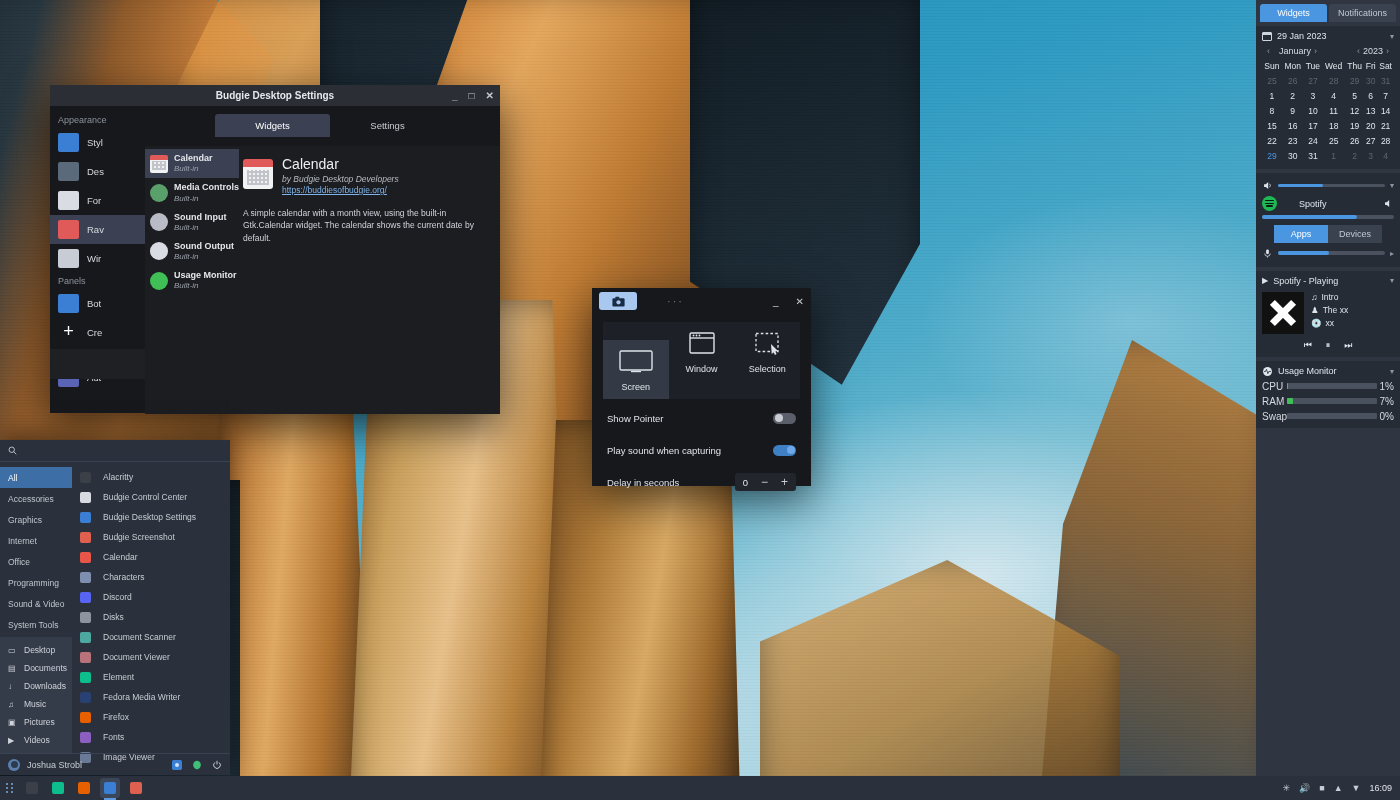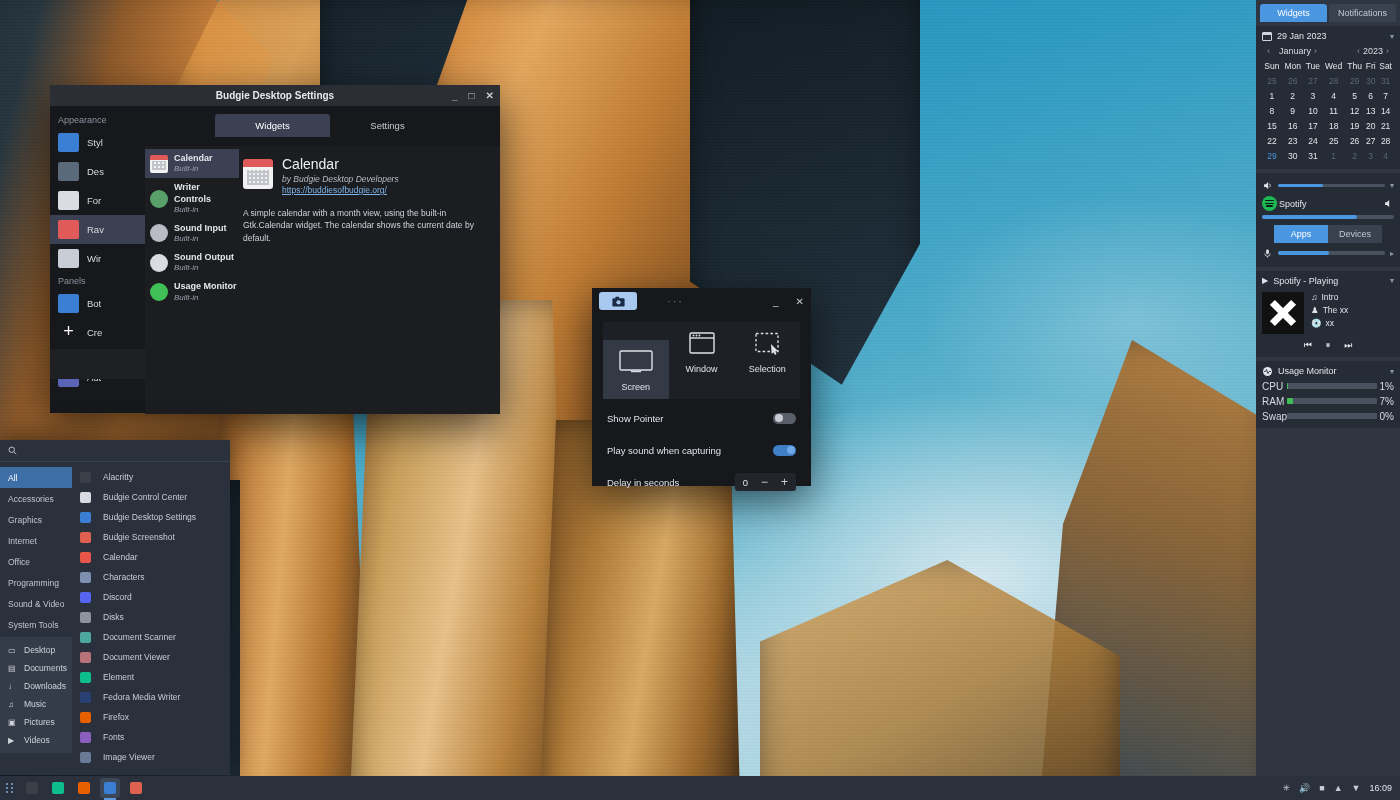--- a/index.html
+++ b/index.html
@@ -119,21 +119,21 @@
   table.cal td.dim { color:#5d6573; }
   table.cal td.today { color:#4a96e0; }
 
   
   .slider-row { display:flex; align-items:center; gap:5px; padding:2px 0; }
   .track { flex:1; height:3.5px; border-radius:2px; background:#4a515f; position:relative; }
   .fill { position:absolute; left:0; top:0; bottom:0; border-radius:2px; background:#4a96e0; }
   .spk { width:11px;height:11px;flex:0 0 11px; }
   .chev-sm { font-size:8px; color:#8d95a2; }
 
-  .app-row { display:flex; align-items:center; gap:2px; padding:3px 0 2px; }
+  .app-row { display:flex; align-items:center; gap:22px; padding:3px 0 2px; }
   .spotify-dot { width:15px;height:15px;border-radius:50%;background:#1db954;position:relative;flex:0 0 15px; }
   .spotify-dot:before,.spotify-dot:after,.spotify-dot span{
     content:"";position:absolute;left:2.6px;right:2.6px;height:1.4px;background:#0d1a12;border-radius:1px;}
   .spotify-dot:before{top:3.6px;} .spotify-dot span{top:6.5px;left:3.4px;right:3.4px;}
   .spotify-dot:after{top:9.3px;left:4.4px;right:4.4px;}
   .app-name{font-size:9px;color:#e2e6ec;}
 
   .seg { display:flex; margin:4px 12px 3px; }
   .seg div { flex:1; text-align:center; font-size:9px; padding:4px 0; background:#3a4250; color:#c3c9d3; cursor:pointer;}
   .seg div.on { background:#4a96e0; color:#fff; }
@@ -575,21 +575,21 @@
             <div class="plug-item sel">
               <span class="pi-ico ic-cal" style="border-radius: 2px;"></span>
               <div>
                 <div class="pi-name">Calendar</div>
                 <div class="pi-sub">Built-in</div>
               </div>
             </div>
             <div class="plug-item">
               <span class="pi-ico" style="background: rgb(90, 160, 106); border-radius: 50%;"></span>
               <div>
-                <div class="pi-name">Writer Controls</div>
+                <div class="pi-name">Media Controls</div>
                 <div class="pi-sub">Built-in</div>
               </div>
             </div>
             <div class="plug-item">
               <span class="pi-ico" style="background: rgb(185, 188, 196); border-radius: 50%;"></span>
               <div>
                 <div class="pi-name">Sound Input</div>
                 <div class="pi-sub">Built-in</div>
               </div>
             </div>
@@ -787,20 +787,37 @@
       </div>
       <div class="place">
         <span class="pl-ico" style="color: rgb(207, 211, 218); font-size: 8px;">▣</span>
         <span>Pictures</span>
       </div>
       <div class="place">
         <span class="pl-ico" style="color: rgb(207, 211, 218); font-size: 8px;">▶</span>
         <span>Videos</span>
       </div>
     </div>
+  <div class="m-foot">
+    <span class="avatar"></span>
+    <span>Joshua Strobl</span>
+    <span class="foot-icons">
+      <svg width="10" height="10" viewBox="0 0 12 12">
+        <rect x="0" y="0" width="12" height="12" rx="2" fill="#3b7fd4"></rect>
+        <circle cx="6" cy="6" r="2.4" fill="#cfe2f7"></circle>
+      </svg>
+      <svg width="10" height="10" viewBox="0 0 12 12">
+        <path d="M6 1c2.6 0 4.6 2 4.6 4.6S8.6 11 6 11 1.4 8.2 1.4 5.6 3.4 1 6 1z" fill="#3fbf78"></path>
+      </svg>
+      <svg width="10" height="10" viewBox="0 0 12 12">
+        <path d="M3.4 3a4 4 0 1 0 5.2 0" stroke="#c8ccd4" stroke-width="1.2" fill="none"></path>
+        <line x1="6" y1="1" x2="6" y2="5.4" stroke="#c8ccd4" stroke-width="1.2"></line>
+      </svg>
+    </span>
+  </div>
 </section>
 
 <footer id="panel">
   <div class="launcher">
     <span class="dots6">
         <i></i>
         <i></i>
         <i></i>
         <i></i>
         <i></i>

